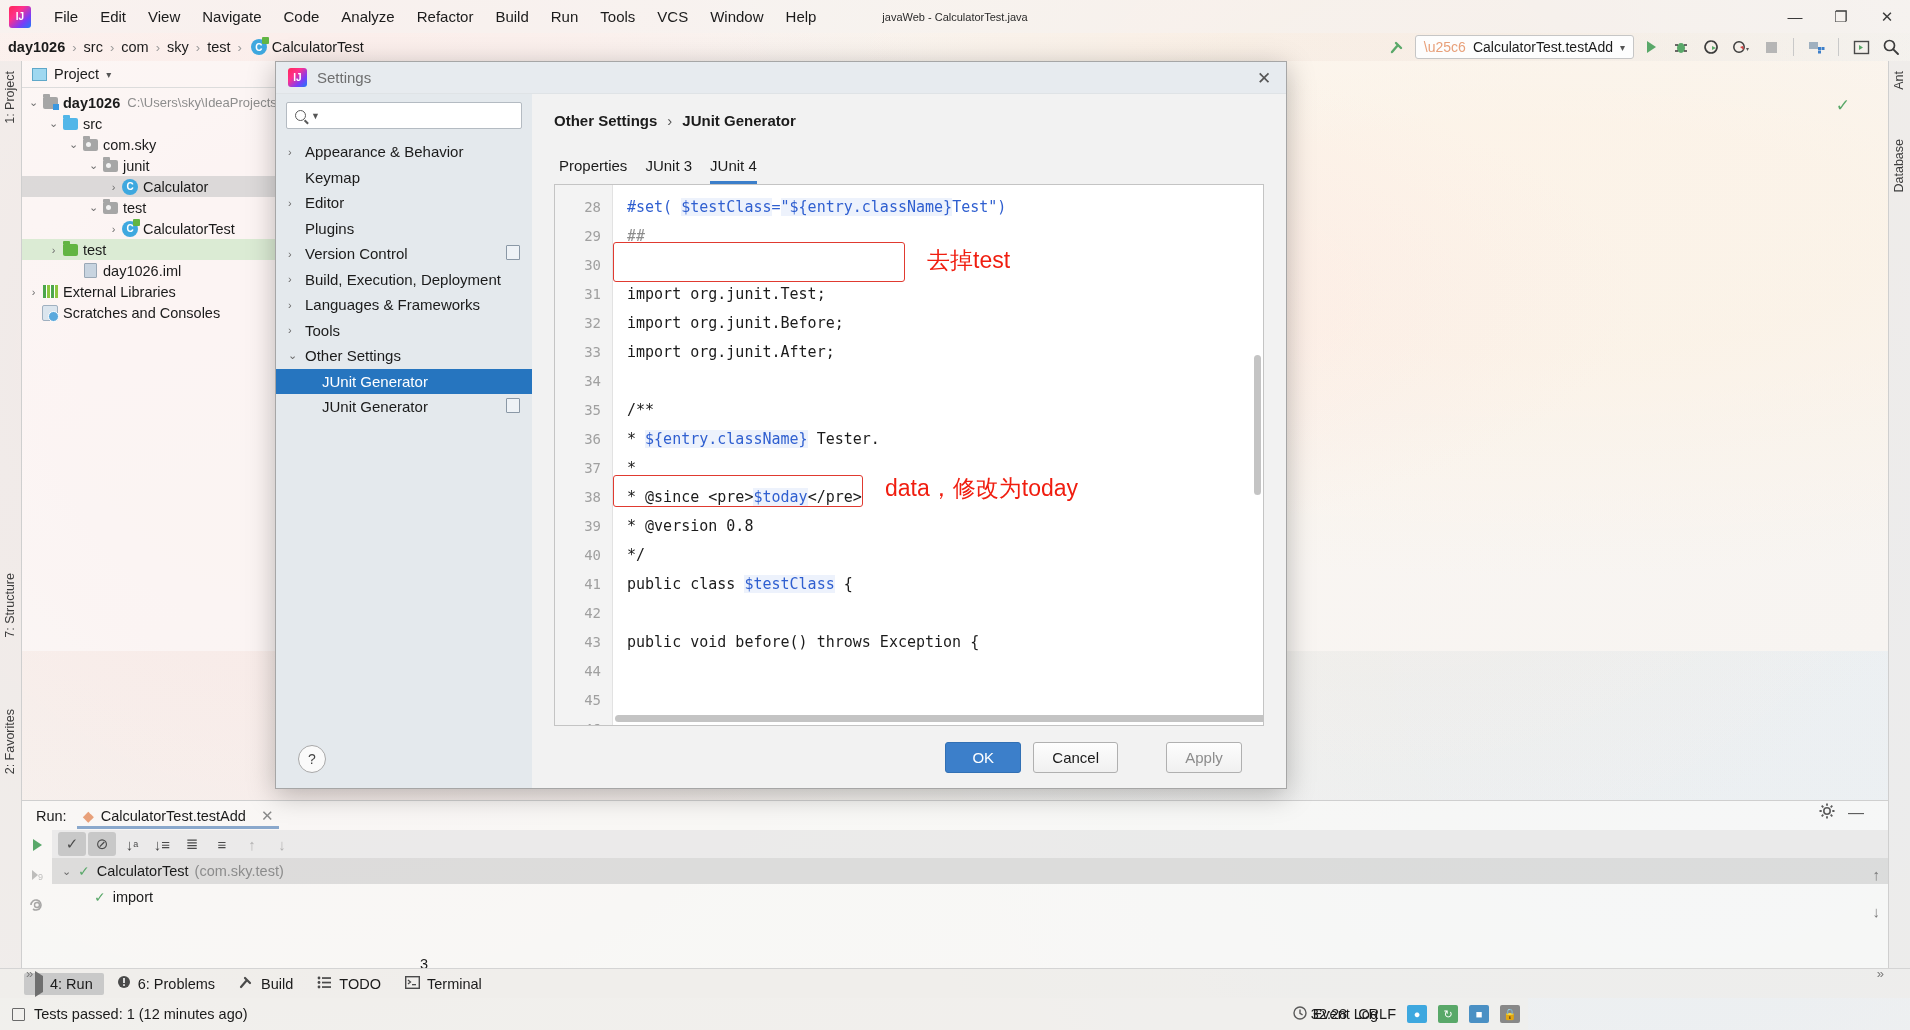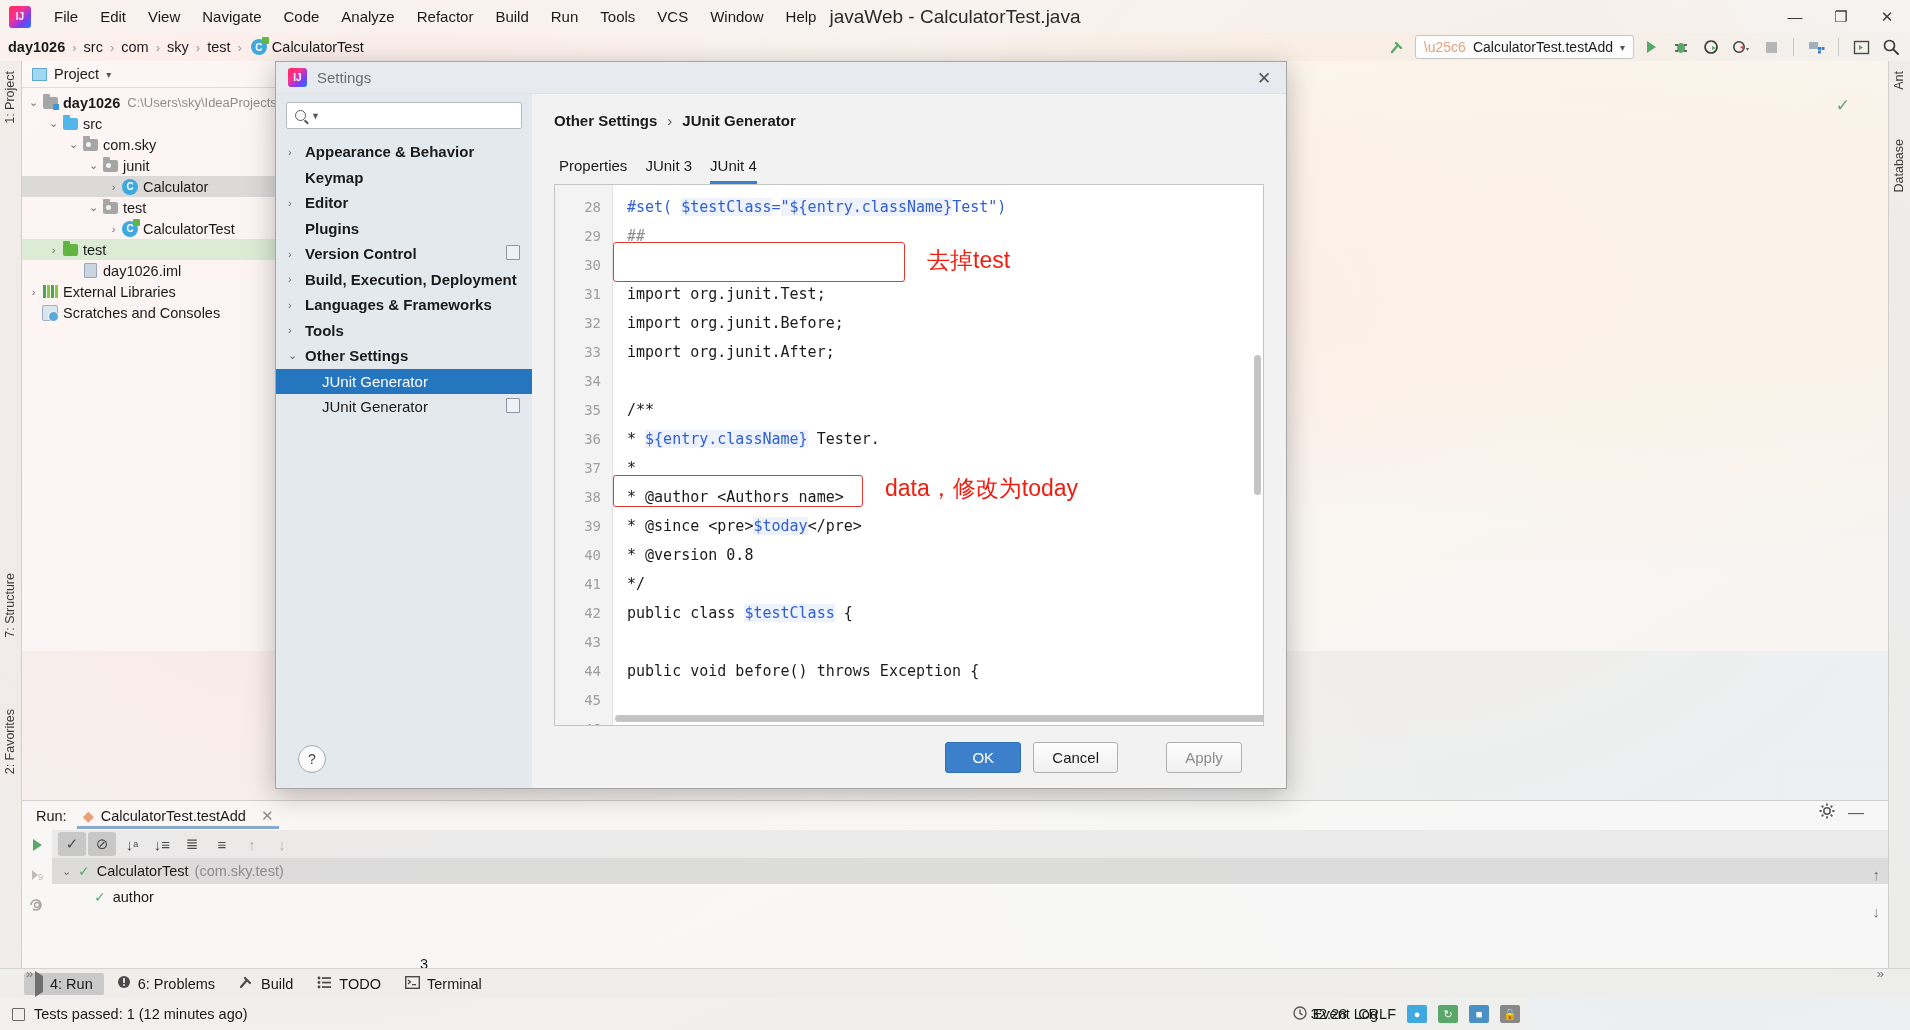--- a/index.html
+++ b/index.html
@@ -36,21 +36,21 @@
   }
   .ij-logo::after {
     content: "IJ"; position: absolute; inset: 0; color: #fff;
     font-size: 10px; font-weight: bold; display: flex; align-items: center; justify-content: center;
   }
   .menu-item {
     padding: 4px 11px; font-size: 15px; color: #1b1b1b; cursor: default; white-space: nowrap;
   }
   .win-title {
     position: absolute; left: 50%; transform: translateX(-50%);
-    font-size: 19px; color: #2b2b2b; white-space: nowrap;
+    font-size: 11px; color: #2b2b2b; white-space: nowrap;
   }
   .wincontrols { position: absolute; right: 0; top: 0; height: 33px; display: flex; }
   .wc { width: 46px; height: 33px; display: flex; align-items: center; justify-content: center;
         font-size: 15px; color: #3a3a3a; }
 
   
   .navbar {
     position: absolute; left: 0; top: 33px; width: 1910px; height: 28px;
     display: flex; align-items: center; padding-left: 8px;
     font-size: 14.5px;
@@ -188,21 +188,21 @@
   .search-wrap { padding: 0 10px 10px 10px; }
   .search-box {
     height: 27px; background: #fff; border: 1px solid #b4bbc2; border-radius: 2px;
     display:flex; align-items:center; padding-left: 8px; gap: 5px;
   }
   .mag { width: 11px; height: 11px; border: 1.6px solid #5a5a5a; border-radius: 50%; position: relative; }
   .mag::after { content:""; position:absolute; right:-4px; bottom:-3px; width:5px; height:1.6px; background:#5a5a5a; transform: rotate(45deg); }
   .stree { flex: 1; overflow: hidden; font-size: 15px; }
   .srow { height: 25.5px; display:flex; align-items:center; padding-left: 12px; white-space: nowrap; }
   .srow .sarrow { width: 17px; color: #6a6a6a; font-size: 11px; flex: none; }
-  .srow .slabel { font-weight: bold; }
+  .srow .slabel { font-weight: normal; }
   .srow.leaf { padding-left: 46px; }
   .srow.leaf .slabel { font-weight: normal; }
   .srow.selected { background: #2675bf; color: #fff; }
   .copy-ic { margin-left: auto; margin-right: 12px; width: 12px; height: 13px; border:1px solid #8a98a6; border-radius:1px;
              background:#dfe6ec; position: relative; }
   .copy-ic::before { content:""; position:absolute; left:-3px; top:-3px; width:12px;height:13px;border:1px solid #8a98a6;border-radius:1px;background:#eef2f6; }
 
   .dlg-right { flex: 1; background: #f2f2f2; padding: 18px 22px 0 22px; display:flex; flex-direction: column; min-width: 0;}
   .bc { font-size: 15px; font-weight: bold; display:flex; align-items:center; gap: 10px; margin-bottom: 28px; }
   .bc .sep { font-weight: normal; color: #555; }
@@ -509,21 +509,21 @@
 
   <div class="runtree">
     <div class="rrow sel">
       <span style="color:#6a6a6a;font-size:11px;width:16px">⌄</span>
       <span class="tick">✓</span>
       <span>CalculatorTest</span>
       <span class="muted">(com.sky.test)</span>
     </div>
     <div class="rrow" style="padding-left:42px">
       <span class="tick">✓</span>
-      <span>author</span>
+      <span>import</span>
     </div>
   </div>
   <div class="console-num">3</div>
 
   <div style="position:absolute;right:46px;top:802px;display:flex;gap:12px;align-items:center">
     <span>
       <svg width="18" height="18" viewBox="0 0 18 18">
           <circle cx="9" cy="9" r="3.2" fill="none" stroke="#5a5a5a" stroke-width="1.6"></circle>
           <g stroke="#5a5a5a" stroke-width="1.8">
             <path d="M9 1.5v2.2M9 14.3v2.2M1.5 9h2.2M14.3 9h2.2M3.7 3.7l1.6 1.6M12.7 12.7l1.6 1.6M14.3 3.7l-1.6 1.6M5.3 12.7l-1.6 1.6"></path>
@@ -717,21 +717,20 @@
               <div class="cline"><span class="k-str">#set( </span><span class="k-var">$testClass</span><span class="k-str">=</span><span class="k-var">"${entry.className}</span><span class="k-str">Test")</span></div>
               <div class="cline"><span class="k-cmt">##</span></div>
               <div class="cline">&nbsp;</div>
               <div class="cline"><span class="k-plain">import org.junit.Test;</span></div>
               <div class="cline"><span class="k-plain">import org.junit.Before;</span></div>
               <div class="cline"><span class="k-plain">import org.junit.After;</span></div>
               <div class="cline">&nbsp;</div>
               <div class="cline"><span class="k-plain">/**</span></div>
               <div class="cline"><span class="k-plain">* </span><span class="k-var">${entry.className}</span><span class="k-plain"> Tester.</span></div>
               <div class="cline"><span class="k-plain">*</span></div>
-              <div class="cline"><span class="k-plain">* @author &lt;Authors name&gt;</span></div>
               <div class="cline"><span class="k-plain">* @since &lt;pre&gt;</span><span class="k-var">$today</span><span class="k-plain">&lt;/pre&gt;</span></div>
               <div class="cline"><span class="k-plain">* @version 0.8</span></div>
               <div class="cline"><span class="k-plain">*/</span></div>
               <div class="cline"><span class="k-plain">public class </span><span class="k-var">$testClass</span><span class="k-plain"> {</span></div>
               <div class="cline">&nbsp;</div>
               <div class="cline"><span class="k-plain">public void before() throws Exception {</span></div>
             </div>
 
           <div class="hl-box" style="left:58px; top:57px; width:292px; height:40px;"></div>
           <div class="hl-box" style="left:58px; top:290px; width:250px; height:32px;"></div>

